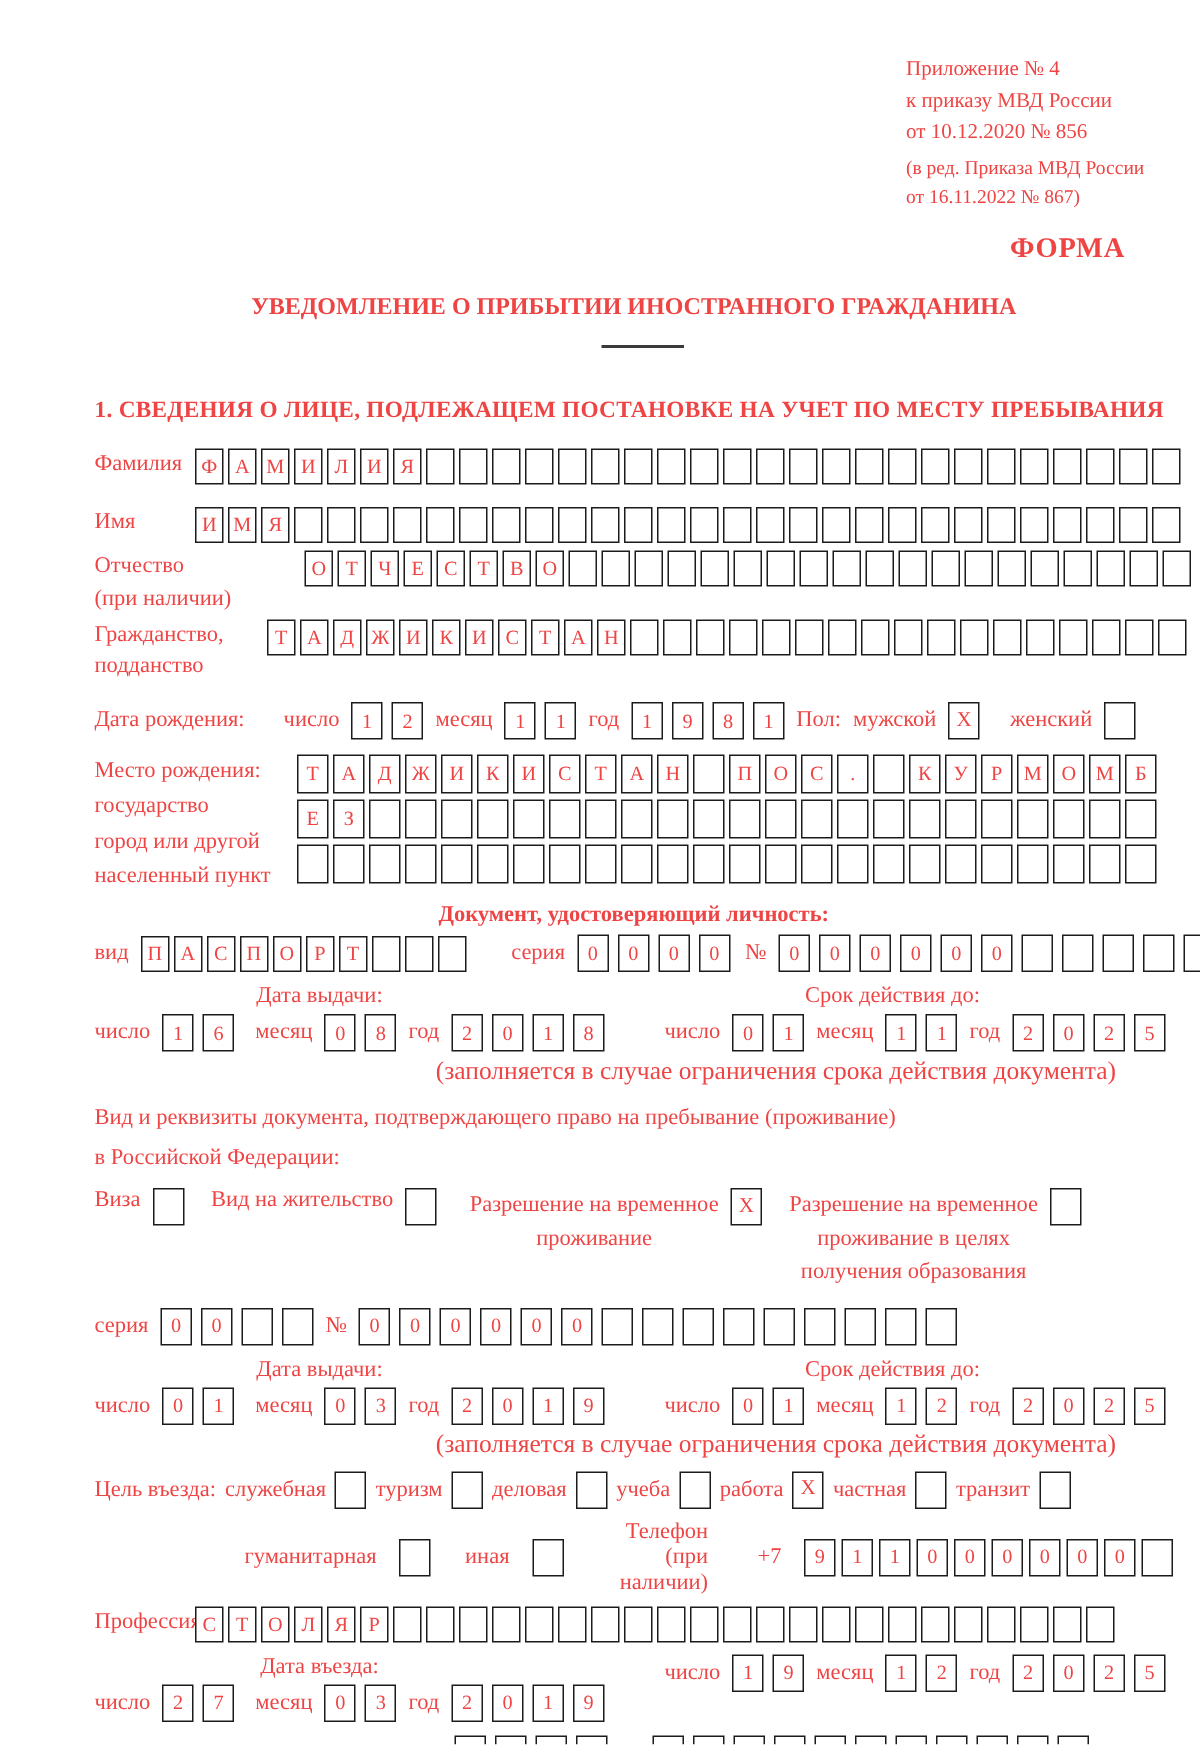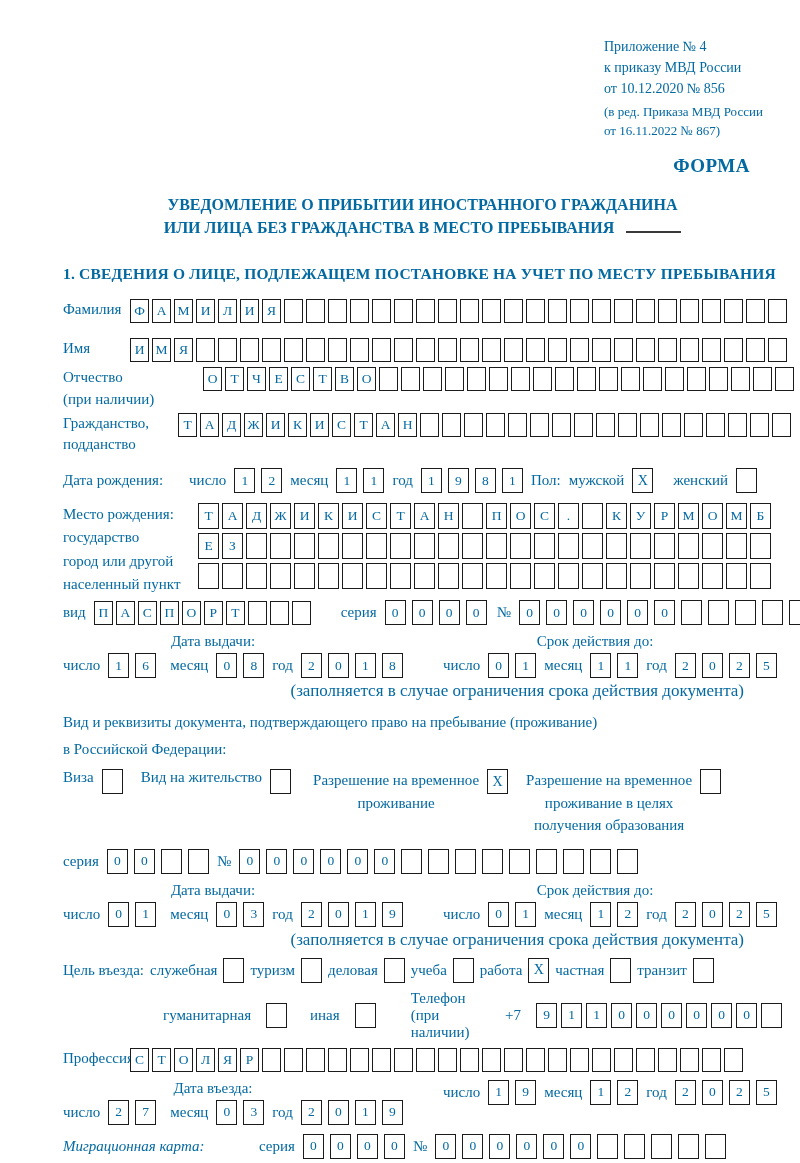--- a/index.html
+++ b/index.html
@@ -1,17 +1,17 @@
 <!DOCTYPE html>
 <html><head>
 <meta charset="utf-8">
 <style>
   html,body{margin:0;padding:0;background:#fff;}
   .page{
-    width:800px;height:1163px;box-sizing:border-box;background:#fff;color:#0369a1;
+    width:800px;height:1163px;box-sizing:border-box;background:#fff;color:#ef4444;
     font-family:"Liberation Serif","DejaVu Serif",serif;font-size:15px;
     padding:36px 18px 0 63px;position:relative;overflow:hidden;
   }
   
   .hdr{margin-left:auto;width:178px;font-size:14px;line-height:1.5;}
   .hdr-sub{margin-left:auto;width:178px;font-size:13px;line-height:1.45;margin-top:4px;}
   .form-label{text-align:right;font-weight:bold;font-size:19px;margin:14px 32px 0 0;letter-spacing:0.5px;}
   .title{text-align:center;font-weight:bold;font-size:16px;line-height:1.45;margin-top:16px;}
   .blank-line{display:inline-block;width:55px;border-bottom:2px solid #3a3a3a;height:4px;margin-left:12px;}
   .sec-heading{font-weight:bold;font-size:15.5px;margin-top:26px;letter-spacing:0.2px;}
@@ -53,21 +53,21 @@
   </div>
   <div class="hdr-sub">
     <div>(в ред. Приказа МВД России</div>
     <div>от 16.11.2022 № 867)</div>
   </div>
   <div class="form-label">ФОРМА</div>
 
   <div class="title">
     <div>УВЕДОМЛЕНИЕ О ПРИБЫТИИ ИНОСТРАННОГО ГРАЖДАНИНА</div>
     <div>
-      <span>ИЛИ ЛИЦА БЕЗ ГРАЖДАНСТВА В МЕСТО ПРЕБЫВАНИЯ</span><span class="blank-line"></span>
+      <span class="blank-line"></span>
     </div>
   </div>
 
   <div class="sec-heading">1. СВЕДЕНИЯ О ЛИЦЕ, ПОДЛЕЖАЩЕМ ПОСТАНОВКЕ НА УЧЕТ ПО МЕСТУ ПРЕБЫВАНИЯ</div>
 
   <div class="frow" style="margin-top:16px;">
     <div class="flabel" style="width:67px;">Фамилия</div>
     <div class="cells">
         <span class="cell">Ф</span>
         <span class="cell">А</span>
@@ -321,20 +321,21 @@
           <span class="cell"></span>
           <span class="cell"></span>
           <span class="cell"></span>
           <span class="cell"></span>
           <span class="cell"></span>
           <span class="cell"></span>
         </div>
     </div>
   </div>
 
+  <div style="text-align:center;font-weight:bold;margin-top:6px;">Документ, удостоверяющий личность:</div>
 
   <div class="drow" style="margin-top:4px;">
     <span style="width:24px;">вид</span>
     <span class="cells">
         <span class="cell">П</span>
         <span class="cell">А</span>
         <span class="cell">С</span>
         <span class="cell">П</span>
         <span class="cell">О</span>
         <span class="cell">Р</span>
@@ -537,21 +538,21 @@
     <span class="box"></span>
     <span>транзит</span>
     <span class="box"></span>
   </div>
 
   <div class="drow" style="margin-top:7px;margin-left:100px;gap:15px;">
     <span>гуманитарная</span>
     <span class="box"></span>
     <span style="margin-left:8px;">иная</span>
     <span class="box"></span>
-    <span style="margin-left:20px;">Телефон (при наличии)</span>
+    <span style="margin-left:20px;text-align:right;">Телефон (при наличии)</span>
     <span style="margin-left:18px;">+7</span>
     <span class="cells dates" style="gap:4px;">
         <span class="cell">9</span>
         <span class="cell">1</span>
         <span class="cell">1</span>
         <span class="cell">0</span>
         <span class="cell">0</span>
         <span class="cell">0</span>
         <span class="cell">0</span>
         <span class="cell">0</span>

